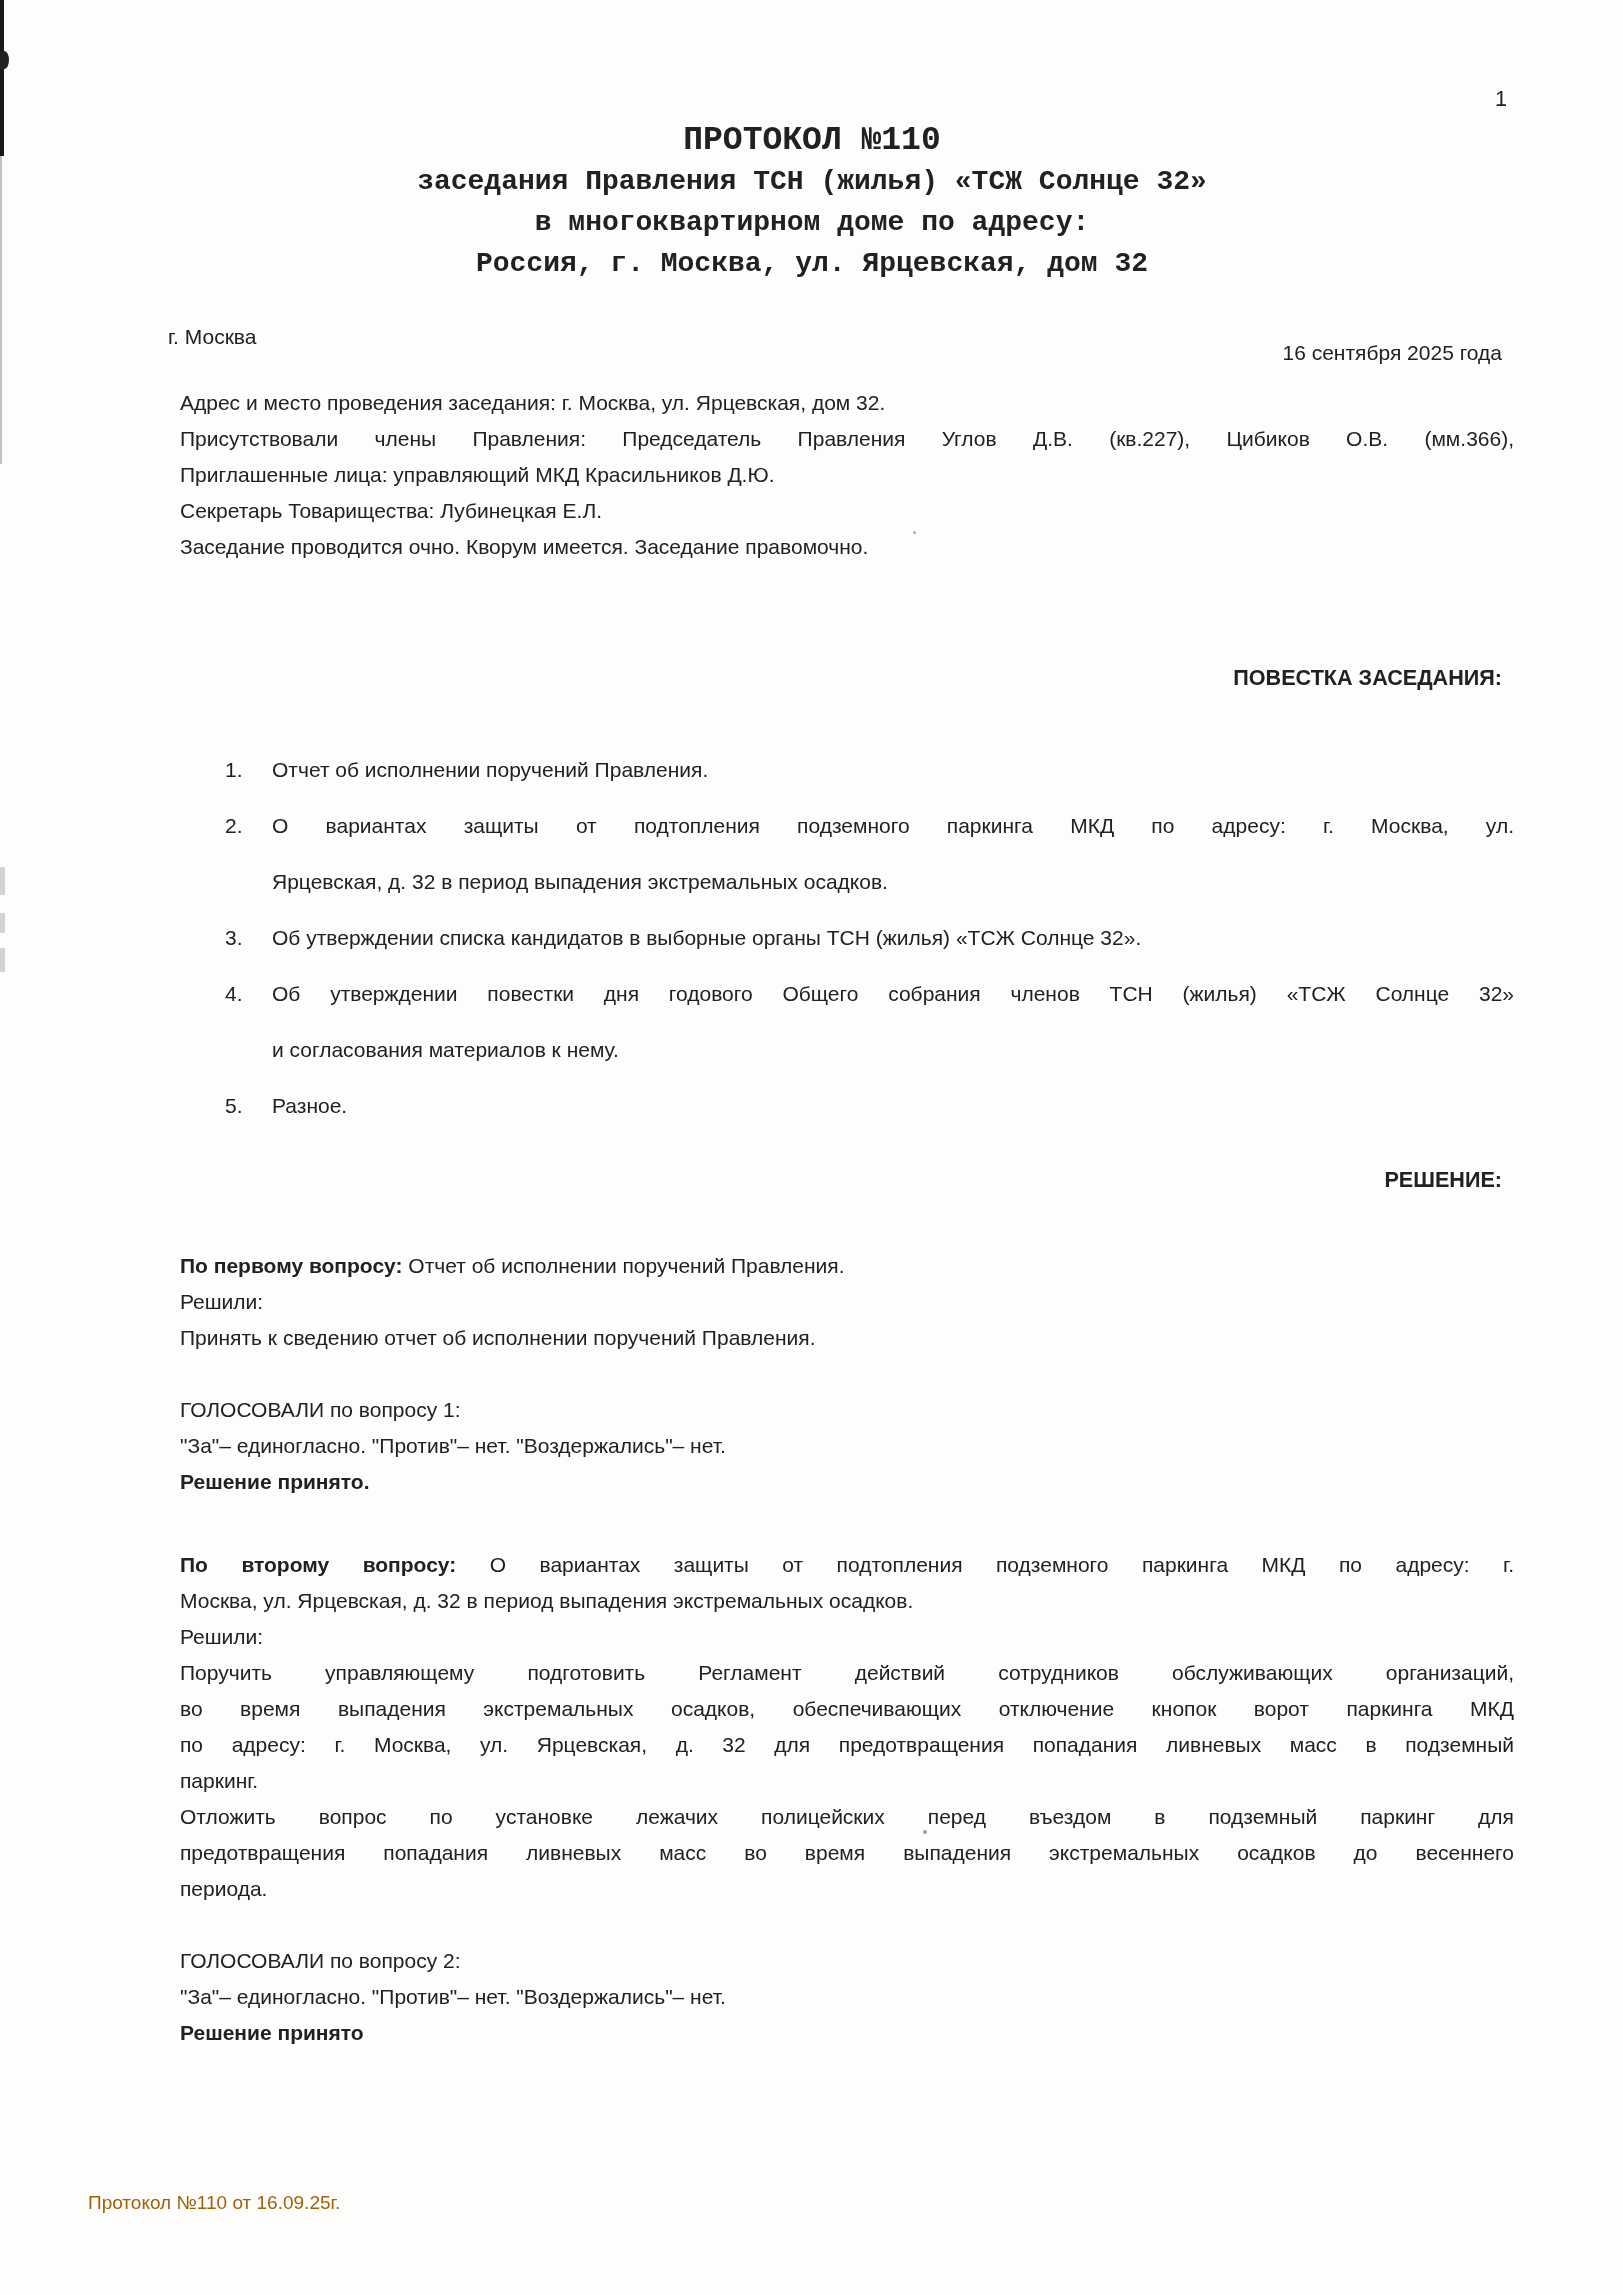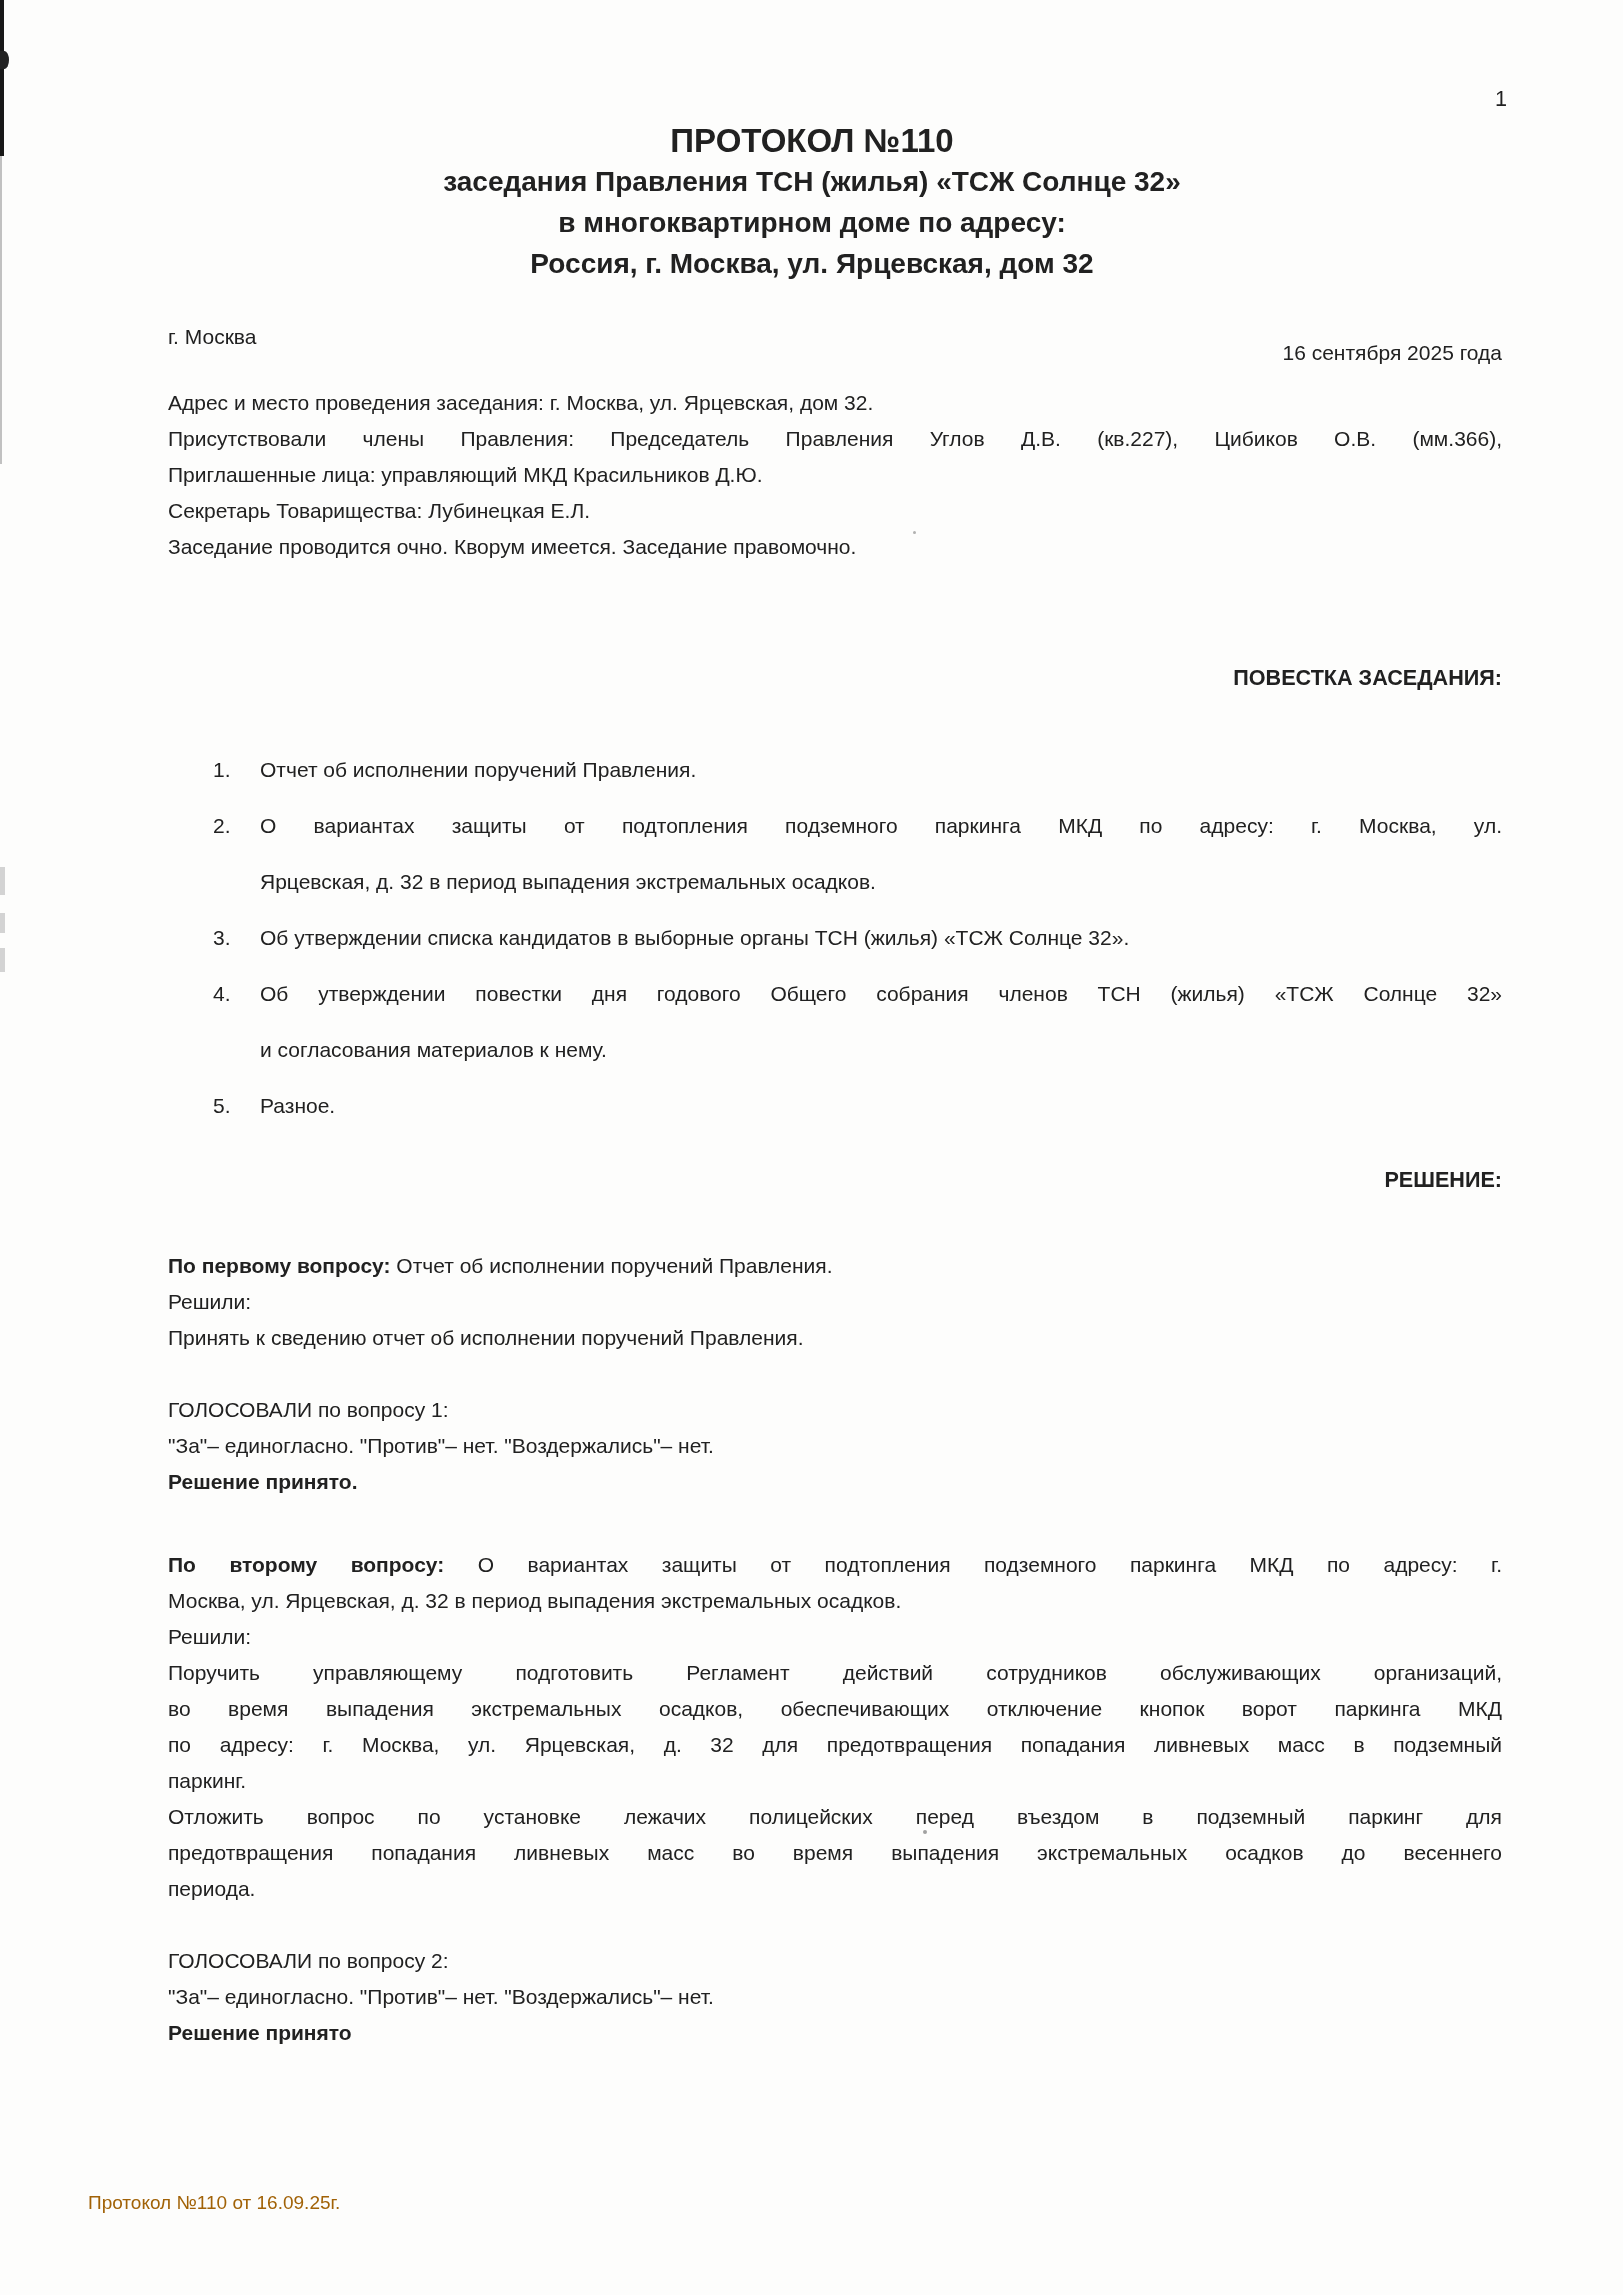--- a/index.html
+++ b/index.html
@@ -5,31 +5,31 @@
   html,body{margin:0;padding:0;background:#e8e8e8;}
   .page{
     position:relative;
     width:1624px;height:2295px;
     background:#fdfdfc;
     font-family:"Liberation Sans",sans-serif;
     color:#212121;
     overflow:hidden;
   }
   
-  .block{position:absolute;left:168px;width:1334px;}
+  .block{position:absolute;left:180px;width:1334px;}
   .block .line{height:36px;line-height:36px;font-size:21px;overflow:hidden;}
   .just{text-align:justify;}
   .just::after{content:"";display:inline-block;width:100%;height:0;}
   .b{font-weight:bold;}
   
   .agenda .line{height:56px;line-height:56px;padding-left:92px;position:relative;box-sizing:border-box;}
   .agenda .num{position:absolute;left:45px;}
   
   .title-block{position:absolute;left:0;top:120px;width:1624px;text-align:center;font-weight:bold;}
-  .title-block .t{line-height:41px;height:41px;font-size:28px;overflow:hidden;}
+  .title-block .t{line-height:41px;height:41px;font-size:28px;overflow:hidden;font-family:Liberation Mono, monospace;}
   .title-block .t1{font-size:33px;}
   
   .h-center{position:absolute;left:168px;width:1334px;text-align:right;font-weight:bold;font-size:21.6px;height:36px;line-height:36px;}
   
   .meta-row{position:absolute;left:168px;top:319px;width:1334px;height:36px;line-height:36px;font-size:21px;}
   .meta-row .city{float:left;}
   .meta-row .date{float:right;margin-top:16px;}
   
   .page-num{position:absolute;top:86px;right:117px;font-size:21.6px;line-height:26px;}
   

